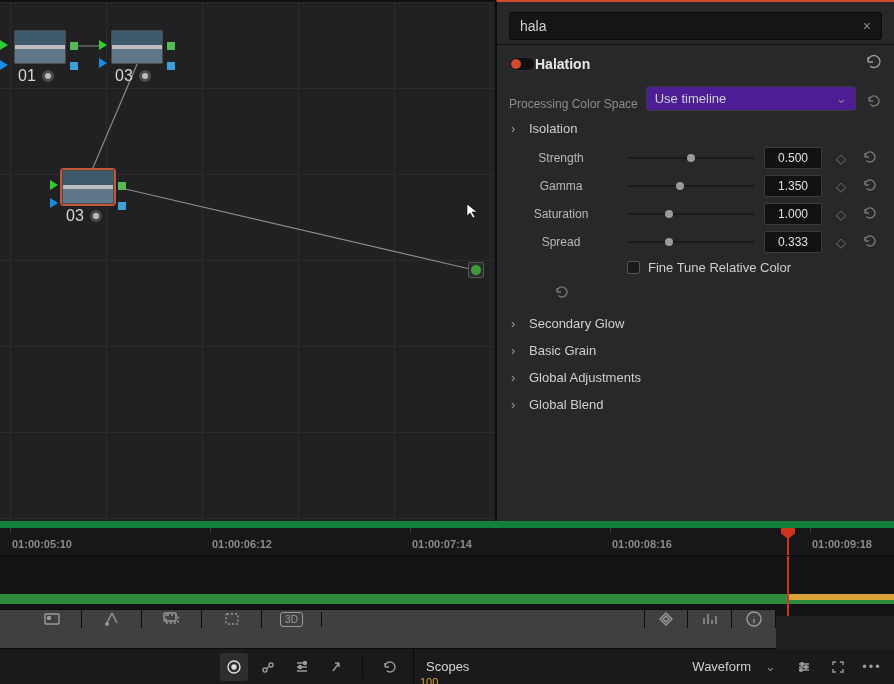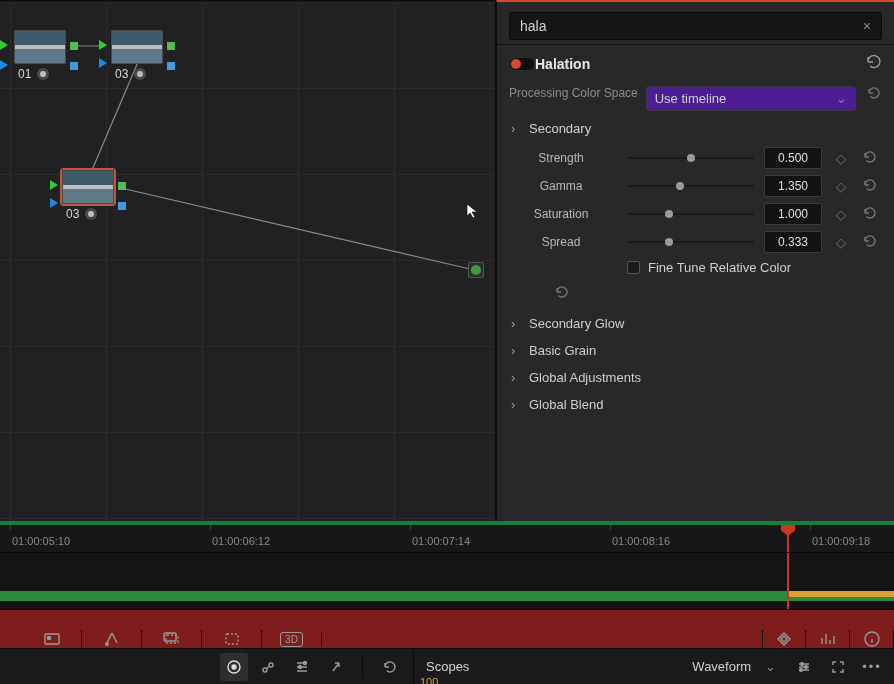--- a/index.html
+++ b/index.html
@@ -45,21 +45,21 @@
   }
   .graph svg.links { position:absolute; inset:0; width:100%; height:100%; pointer-events:none; }
 
   .node {
     position:absolute; width:52px; height:50px;
   }
   .node .thumb {
     width:52px; height:34px; border:1px solid #4a4a4d; background:linear-gradient(#3f5a6c 0 45%, #bdbdbd 45% 55%, #5e7789 55% 100%); border-radius:1px;
   }
   .node.selected .thumb { outline:1px solid var(--node-sel); outline-offset:1px; box-shadow:0 0 0 1px var(--node-sel);}
-  .node .label-row { display:flex; align-items:center; gap:6px; padding:3px 2px 0 4px; color:var(--text); font-size:12px;}
+  .node .label-row { display:flex; align-items:center; gap:6px; padding:3px 2px 0 4px; color:var(--text); font-size:16px;}
   .node .fxdot { width:12px;height:12px;border-radius:50%;background:#4a4a4a;position:relative; }
   .node .fxdot::after{content:"";position:absolute;inset:3px;border-radius:50%;background:#bdbdbd;}
   .port { position:absolute; width:8px; height:8px; }
   .port.green-tri { width:0;height:0;border-top:5px solid transparent;border-bottom:5px solid transparent;border-left:8px solid var(--green);}
   .port.blue-tri { width:0;height:0;border-top:5px solid transparent;border-bottom:5px solid transparent;border-left:8px solid #1a8ae2;}
   .port.green-sq { width:8px;height:8px;background:#55b955; }
   .port.blue-sq { width:8px;height:8px;background:var(--blue-sq); }
   .terminal { position:absolute; width:12px;height:12px;border-radius:50%; background:#3f9a3f; border:1px solid #2e2e2e;}
   .terminal-wrap{position:absolute;width:16px;height:16px;border:1px solid #555;border-radius:2px;background:#2a2a2c;display:flex;align-items:center;justify-content:center;}
 
@@ -74,21 +74,21 @@
   .search { display:flex; align-items:center; margin:10px 12px 4px 12px; background:#151517; border:1px solid #0a0a0a; border-radius:3px; padding:12px 6px; height:28px;}
   .search input { flex:1; background:transparent; border:none; outline:none; color:#d0d0d0; font-size:14px; padding:4px 4px;}
   .search .clear { color:#888; font-size:14px; cursor:pointer; padding:0 4px;}
   .hr { height:1px; background:#121214; margin:0; border:0;}
 
   .section-head { display:flex; align-items:center; padding:8px 12px; }
   .toggle-pill { width:26px;height:14px;border-radius:8px;background:#101012;border:1px solid #2f2f31;position:relative;}
   .toggle-pill .dot{position:absolute;width:10px;height:10px;border-radius:50%;background:var(--accent);top:1px;left:1px;}
   .section-head .title { font-weight:600; font-size:14px; color:#e8e8e8;}
   .reset { margin-left:auto; color:var(--icon); }
-  .row { display:flex; align-items:flex-start; padding:4px 12px; gap:8px; }
+  .row { display:flex; align-items:flex-end; padding:4px 12px; gap:8px; }
   .row .lbl { color:var(--text-dim); font-size:12px; }
   .row.proc .lbl{ flex:0 0 auto; }
   .select { flex:1; display:flex; align-items:center; justify-content:space-between; background:#4c1d95; border:1px solid #3a3a3d; border-radius:3px; padding:4px 8px; color:#d0d0d0; font-size:13px;}
   .select .chev { color:#888; }
 
   .accordion { padding: 0 4px; }
   .acc-item { padding:6px 10px; display:flex; align-items:center; gap:6px; color:#cfcfcf; font-size:13px;}
   .acc-item .chev { color:#9c9c9c; width:12px; display:inline-block;}
   .acc-item.open .chev { transform:rotate(90deg);}
   .acc-body { padding: 2px 4px 6px 4px; }
@@ -102,38 +102,39 @@
   .kf { color:#777; text-align:center;}
   .rst { color:#777; text-align:center;}
   .checkbox-row { display:grid; grid-template-columns: 112px 1fr 58px 18px 18px; align-items:center; gap:10px; padding:4px 8px 2px 0;}
   .checkbox-row .cbwrap{ grid-column:2 / span 2; display:flex; align-items:center; gap:8px; color:#cfcfcf;}
   .cb { width:13px;height:13px;border:1px solid #555;background:#1a1a1c;border-radius:2px;}
 
   
   .timeline {
     position:absolute; left:0; top:521px; width:894px; height:88px;
     background: var(--ruler-bg);
-    border-top:4px solid #15803d;
+    border-top:7px solid #15803d;
+    font-weight:bold;
   }
   .ruler{ position:relative; height:28px; border-bottom:1px solid #0a0a0a; overflow:hidden;}
   .tick{position:absolute; top:0; height:100%; display:flex; flex-direction:column; }
   .tick .line{width:1px;height:5px;background:#3a3a3a;}
   .tick .txt{ color:#8a8a8a; font-size:11px; padding-top:5px; margin-left:2px;}
   .playhead{ position:absolute; top:0; bottom:-62px; width:2px; background:var(--playhead);}
   .playhead .cap{position:absolute;top:-1px;left:-6px;width:14px;height:12px;background:var(--playhead);clip-path:polygon(0 0,100% 0,100% 55%,50% 100%,0 55%);}
 
   .tl-body{ position:relative; height:60px; background:#141416;}
   .track{ position:absolute; left:0; right:0; height:10px; background:var(--green-bar);}
   .track.orange{ height:6px; background:var(--orange-tc);}
   
   
   .toolbar {
-    position:absolute; left:0; top:609px; width:894px; height:40px;
-    background:#7f1d1d; border-top:1px solid #0b0b0b; border-bottom:1px solid #0b0b0b;
-    display:flex; align-items:flex-end;
+    position:absolute; left:0; top:609px; width:776px; height:40px;
+    background:#404040; border-top:1px solid #0b0b0b; border-bottom:1px solid #0b0b0b;
+    display:flex; align-items:flex-start;
   }
   .tb-group{ display:flex; align-items:center; }
   .tb-btn{ width:60px; display:flex; align-items:center; justify-content:center; color:var(--icon); border-right:1px solid #0d0d0d; font-size:16px; position:relative;}
   .tb-btn:first-child{border-left:1px solid #0d0d0d;}
   .tb-btn.small{width:44px;}
   .spacer{flex:1;}
   
   
   .strip{
     position:absolute; left:0; top:649px; width:894px; height:35px;
@@ -238,21 +239,21 @@
       <span class="rst" style="width:18px;">
         <svg class="icon" style="width:14px;height:14px;">
             <path d="M3 7a5 5 0 1 1 1.5 3.5M3 7V3M3 7h4"></path>
           </svg>
       </span>
     </div>
 
     <div class="accordion">
       <div class="acc-item">
         <span class="chev">›</span>
-        <span>Secondary</span>
+        <span>Isolation</span>
       </div>
 
       <div class="acc-body">
 
         <div class="param">
           <span class="plabel">Strength</span>
           <div class="slider">
             <div class="track"></div>
               <div class="thumb" style="left:50%;"></div>
           </div>

